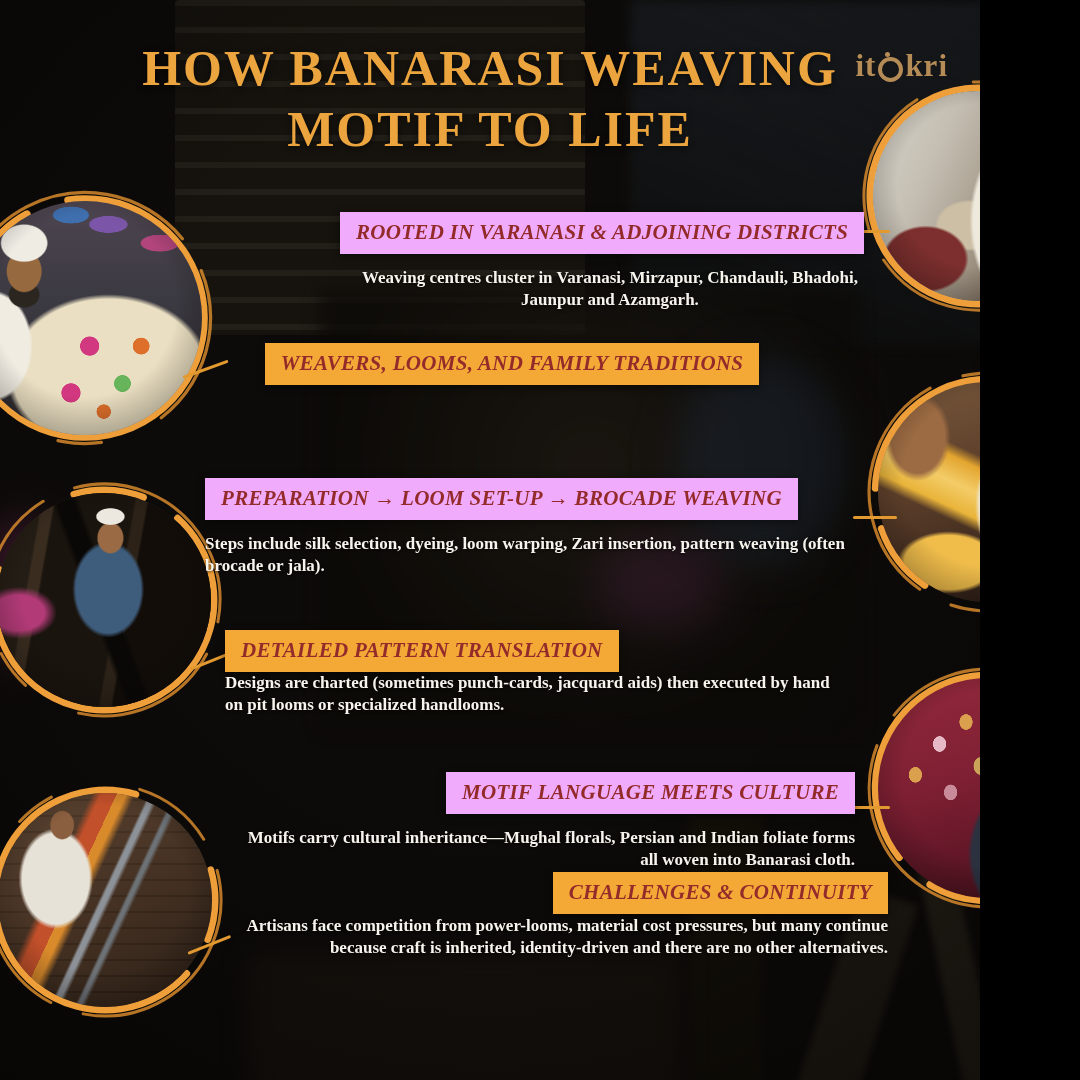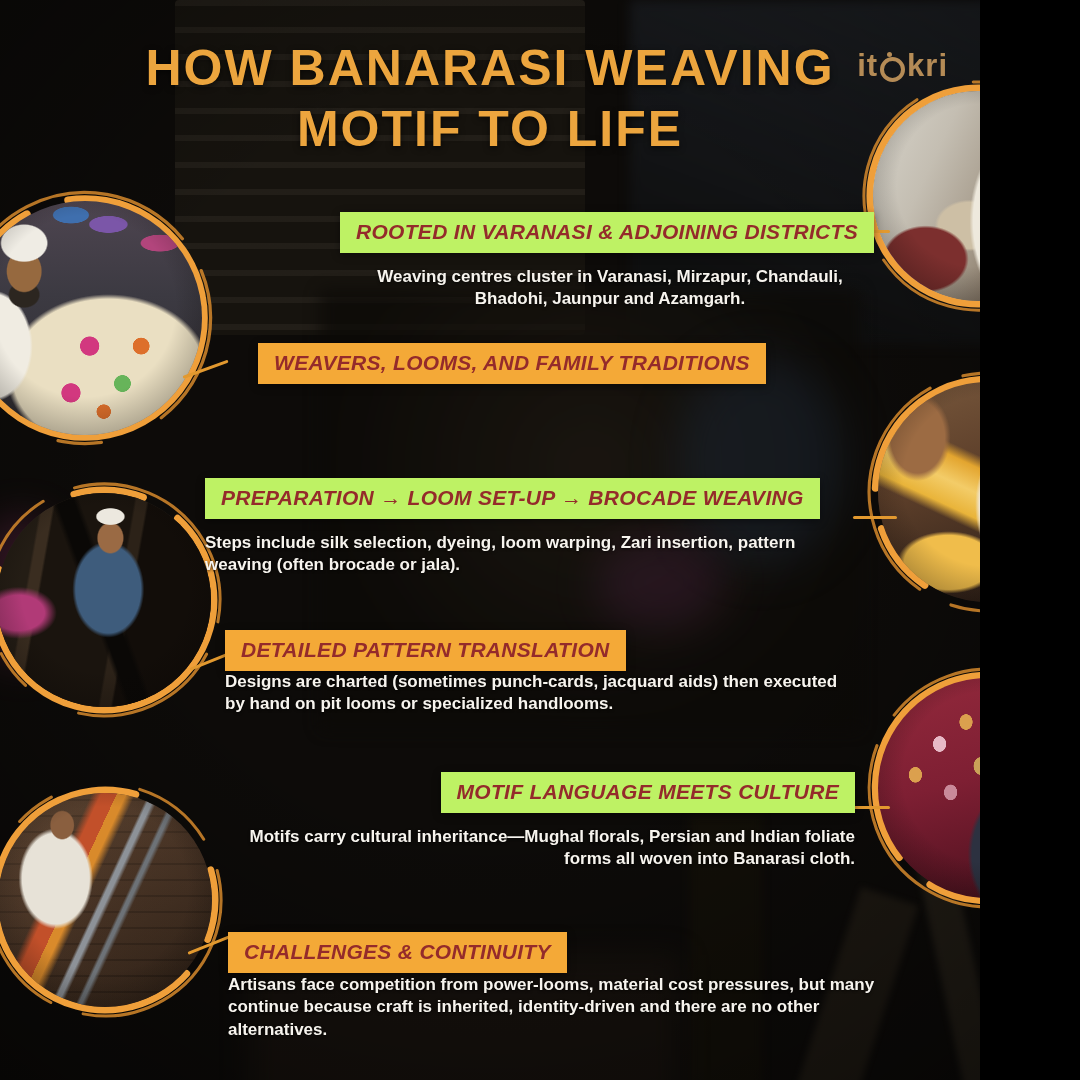--- a/index.html
+++ b/index.html
@@ -1,18 +1,18 @@
 <!DOCTYPE html>
 <html><head>
 <meta charset="utf-8">
 <style>
   html,body{margin:0;padding:0;background:#000;}
   .canvas{
     position:relative;width:980px;height:1080px;overflow:hidden;
-    background:#0d0b09;font-family:Liberation Sans, sans-serif;
+    background:#0d0b09;font-family:Liberation Serif, serif;
   }
   
   .bg{position:absolute;inset:0;background:#0d0b09;}
   .bg div{position:absolute;}
   .b-panel{left:175px;top:0;width:410px;height:335px;background:#17140f;opacity:.9;
     background-image:repeating-linear-gradient(180deg,rgba(160,148,124,.10) 0 6px,rgba(0,0,0,0) 6px 27px);
     border-radius:4px;}
   .b-topright{left:630px;top:0;width:450px;height:345px;opacity:.6;filter:blur(6px);
     background:linear-gradient(200deg,#2b3139 0%,#1b1f25 45%,#101214 80%);}
   .b-center{left:320px;top:290px;width:540px;height:440px;opacity:.75;filter:blur(8px);
@@ -121,32 +121,32 @@
   .c2{left:183px;top:376px;width:48px;transform:rotate(-20deg);}
   .c3{left:853px;top:516px;width:44px;}
   .c4{left:190px;top:668px;width:46px;transform:rotate(-22deg);}
   .c5{left:848px;top:806px;width:42px;}
   .c6{left:188px;top:952px;width:46px;transform:rotate(-22deg);}
   
   .sec{position:absolute;}
   .hbox{display:inline-block;padding:8px 16px 9px 16px;font-style:italic;font-weight:800;
     font-size:21px;letter-spacing:.3px;color:#942b2b;white-space:nowrap;
     box-shadow:0 2px 8px rgba(0,0,0,.45);}
-  .cream{background:#bef264;}
+  .cream{background:#f0abfc;}
   .orange{background:#f4a937;}
   .body{margin:13px 0 0 0;font-weight:700;font-size:17px;line-height:1.32;color:#f7f4ee;
     text-shadow:0 1px 3px rgba(0,0,0,.7);}
   .s1{left:340px;top:212px;width:540px;}
   .s1 .body{text-align:center;}
   .s2{left:222px;top:343px;width:580px;text-align:center;}
   .s3{left:205px;top:478px;width:650px;text-align:left;}
   .s4{left:225px;top:630px;width:620px;text-align:left;}
   .s4 .body{margin-top:0;}
   .s5{left:245px;top:772px;width:610px;text-align:right;}
-  .s6{left:228px;top:932px;width:660px;text-align:left;}
+  .s6{left:228px;top:872px;width:660px;text-align:right;}
   .s6 .body{margin-top:1px;}
 </style>
 </head>
 <body>
 
 <div class="canvas">
 
   <div class="bg">
     <div class="b-panel"></div>
     <div class="b-topright"></div>

